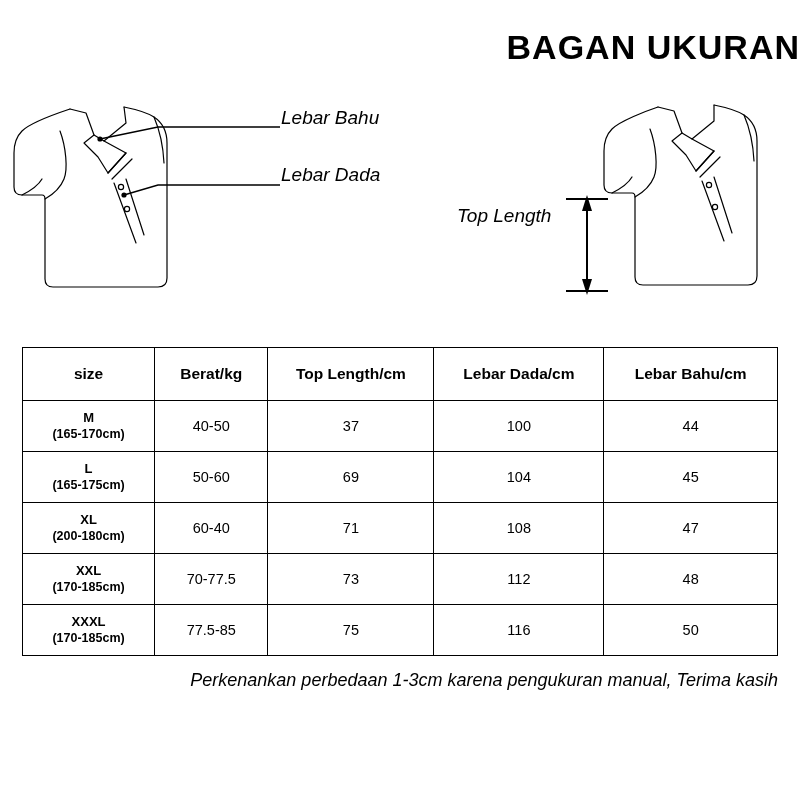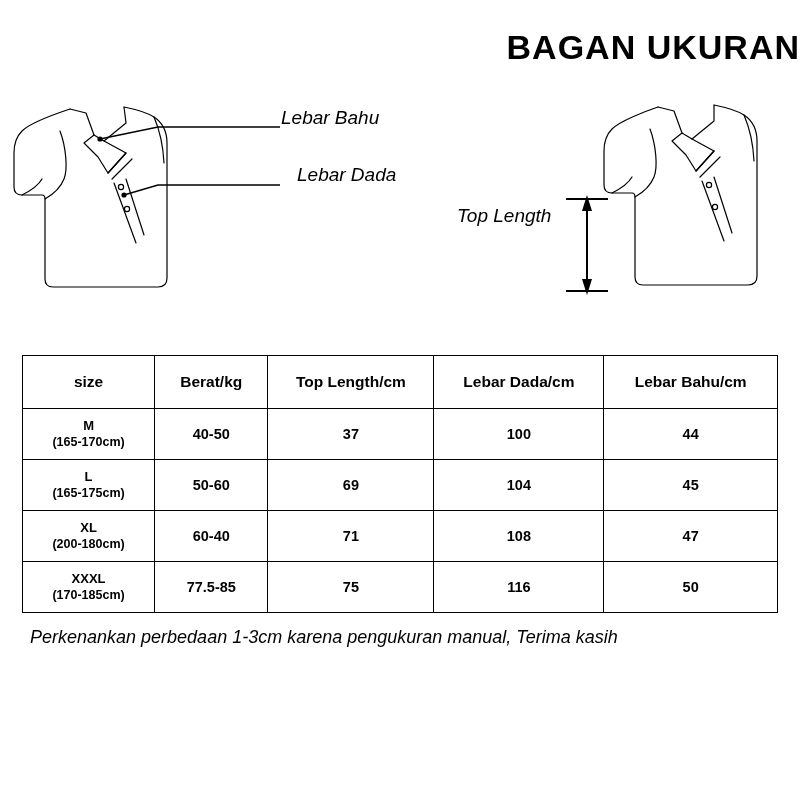--- a/index.html
+++ b/index.html
@@ -39,36 +39,35 @@
 
   .callout-label {
     position: absolute;
     font-family: "Liberation Sans", sans-serif;
     font-style: italic;
     font-size: 19px;
     color: #000;
     white-space: nowrap;
   }
   .label-shoulder { left: 281px; top: 30px; }
-  .label-chest { left: 281px; top: 87px; margin-left: 16px; }
+  .label-chest { left: 281px; top: 87px; }
   .label-toplength { left: 457px; top: 128px; }
 
   table.size-table {
     border-collapse: collapse;
     width: 756px;
-    margin: 8px auto 0 auto;
+    margin: 0 auto 0 auto;
     table-layout: fixed;
   }
   table.size-table th,
   table.size-table td {
     border: 1px solid #000;
     text-align: center;
     font-family: "Liberation Sans", sans-serif;
     color: #000;
-    font-weight: bold;
   }
   table.size-table th {
     font-weight: bold;
     font-size: 15.5px;
     height: 52px;
     padding: 0 4px;
   }
   table.size-table td {
     font-size: 14.5px;
     height: 50px;
@@ -89,21 +88,21 @@
   col.c3 { width: 22.5%; }
   col.c4 { width: 23%; }
 
   .footnote {
     width: 756px;
     margin: 14px auto 0 auto;
     font-family: "Liberation Sans", sans-serif;
     font-style: italic;
     font-size: 18px;
     color: #000;
-    text-align: left;
+    text-align: right;
     padding-left: 8px;
     box-sizing: border-box;
   }
 </style>
 </head>
 <body>
 
 <h1 id="page-title">BAGAN UKURAN</h1>
 
 <div class="diagram-area">
@@ -240,20 +239,30 @@
         <span>XL</span>
         <span class="range">(200-180cm)</span>
       </td>
       <td>60-40</td>
       <td>71</td>
       <td>108</td>
       <td>47</td>
     </tr>
     <tr>
       <td class="size-cell">
+        <span>XXL</span>
+        <span class="range">(170-185cm)</span>
+      </td>
+      <td>70-77.5</td>
+      <td>73</td>
+      <td>112</td>
+      <td>48</td>
+    </tr>
+    <tr>
+      <td class="size-cell">
         <span>XXXL</span>
         <span class="range">(170-185cm)</span>
       </td>
       <td>77.5-85</td>
       <td>75</td>
       <td>116</td>
       <td>50</td>
     </tr>
   </tbody>
 </table>

